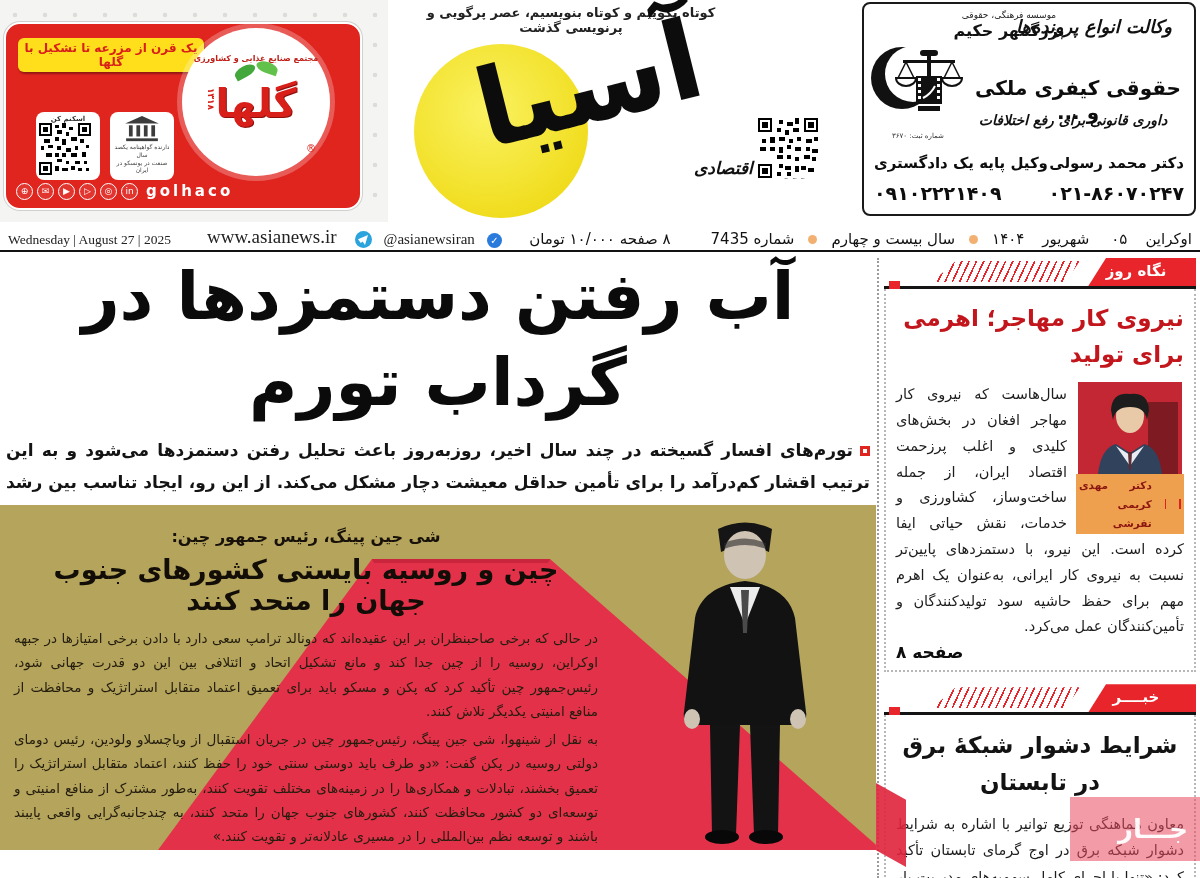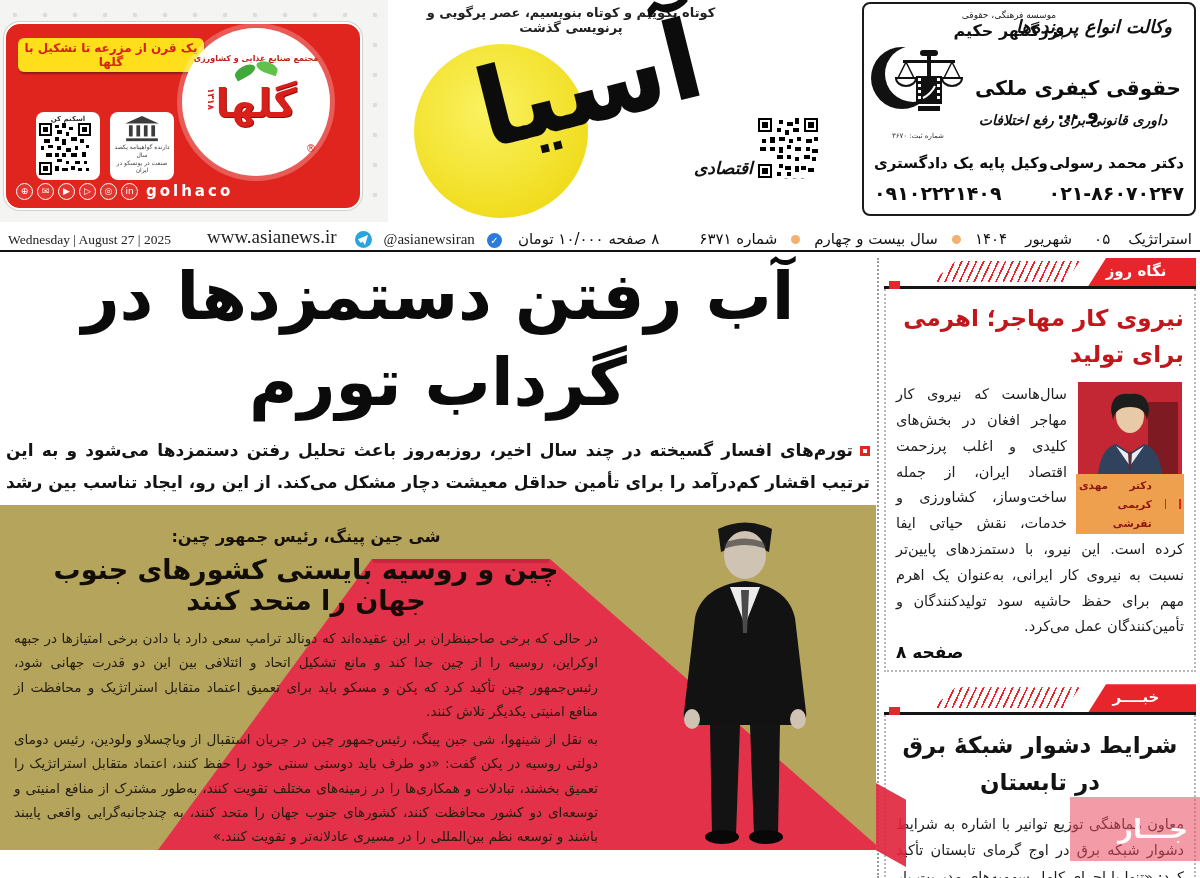--- a/index.html
+++ b/index.html
@@ -280,28 +280,28 @@
   <span class="dl-en" id="dl-date">Wednesday | August 27 | 2025</span>
   <span class="dl-en" id="dl-site">www.asianews.ir</span>
   <span id="dl-tg-icon">
     <svg width="10" height="10" viewBox="0 0 10 10">
         <polygon points="0,4.2 10,0 7,10 4.6,6.4 2.8,8" fill="#fff"></polygon>
       </svg>
   </span>
   <span class="dl-en" id="dl-handle">@asianewsiran</span>
   <span id="dl-check">✓</span>
   <div id="dl-fa">
-    <span>استراتژیک</span>
+    <span>اوکراین</span>
     <span class="gap-sm">۰۵</span>
     <span class="gap-sm">شهریور</span>
     <span>۱۴۰۴</span>
     <span class="dl-dot"></span>
     <span>سال بیست و چهارم</span>
     <span class="dl-dot"></span>
-    <span>شماره ۶۳۷۱</span>
+    <span>شماره 7435</span>
     <span id="dl-pages">۸ صفحه ۱۰/۰۰۰ تومان</span>
   </div>
 </div>
 
 <div class="abs" id="lead">
   <h1 id="lead-headline">آب رفتن دستمزدها در گرداب تورم</h1>
   <p id="lead-body"><span class="red-bullet"></span><span>تورم‌های افسار گسیخته در چند سال اخیر، روزبه‌روز باعث تحلیل رفتن دستمزدها می‌شود و به این ترتیب اقشار کم‌درآمد را برای تأمین حداقل معیشت دچار مشکل می‌کند. از این رو، ایجاد تناسب بین رشد قیمت‌ها و رشد دستمزدها ضرورتی انکارناپذیر است. در همین راستا، موضوع تشکیل نشست شورای عالی کار با محور بررسی و ترمیم مجدد دستمزد خواسته‌ای است که از چند هفته قبل توسط بسیاری از فعالان و مقامات کارگری مطرح شده است.</span></p>
   <div id="lead-pageref">صفحه ۴</div>
 </div>
 

